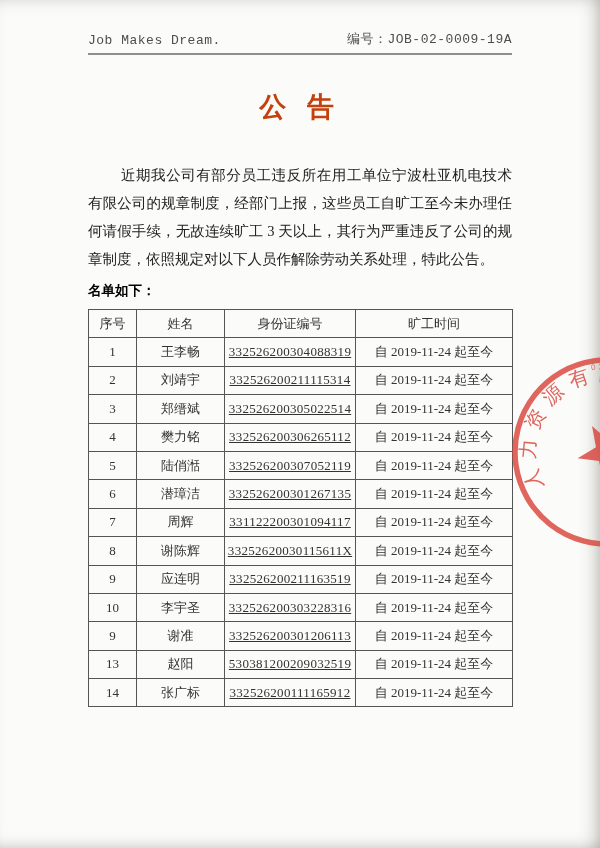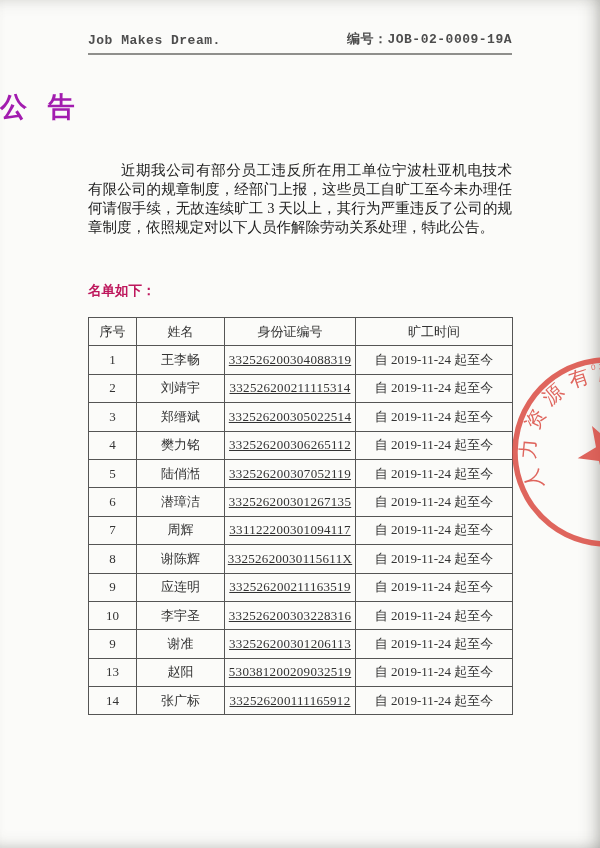--- a/index.html
+++ b/index.html
@@ -15,40 +15,40 @@
       inset -14px 0 18px -12px rgba(90,90,85,.45),
       inset 0 -12px 16px -12px rgba(90,90,85,.30),
       inset 0 14px 18px -16px rgba(90,90,85,.22);
   }
   .header{
     position:absolute;top:30px;left:88px;width:424px;
     display:flex;justify-content:space-between;align-items:flex-end;
     border-bottom:2px solid #8f8f8c;
     padding-bottom:5px;
     font-family:"Liberation Mono", monospace;
-    font-size:13px;color:#4d4d4d;letter-spacing:.5px;font-weight:bold;
+    font-size:13px;color:#4d4d4d;letter-spacing:.5px;
   }
   .doc-title{
     position:absolute;top:89px;left:0;width:100%;
-    text-align:left;font-size:27px;font-weight:bold;
-    letter-spacing:7px;color:#a21caf;
+    text-align:center;font-size:27px;font-weight:bold;
+    letter-spacing:7px;color:#c2410c;
   }
   .body-para{
     position:absolute;top:161px;left:88px;width:424px;
-    font-size:14.5px;line-height:19px;
+    font-size:14.5px;line-height:28px;
     text-align:justify;text-justify:inter-ideograph;
     text-indent:33px;color:#222;
   }
   .list-label{
     position:absolute;top:282px;left:88px;
-    font-size:13.5px;font-weight:bold;color:#be185d;
+    font-size:13.5px;font-weight:bold;color:#000000;
   }
   table.roster{
     position:absolute;top:309px;left:88px;width:424px;
-    border-collapse:collapse;table-layout:fixed;margin-top:8px;
+    border-collapse:collapse;table-layout:fixed;
   }
   table.roster th, table.roster td{
     border:1px solid #555;
     height:27.4px;padding:0;
     text-align:center;vertical-align:middle;
     font-weight:normal;font-size:13px;color:#333;
     overflow:hidden;white-space:nowrap;
   }
   table.roster col.c-no{width:48px;}
   table.roster col.c-name{width:88px;}

